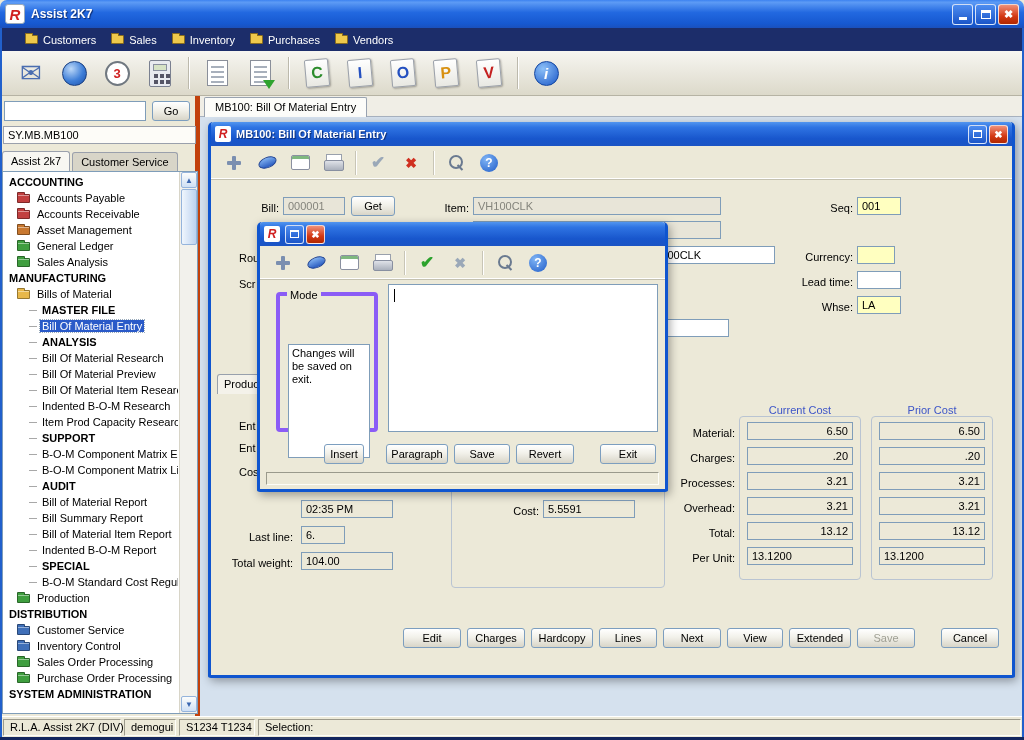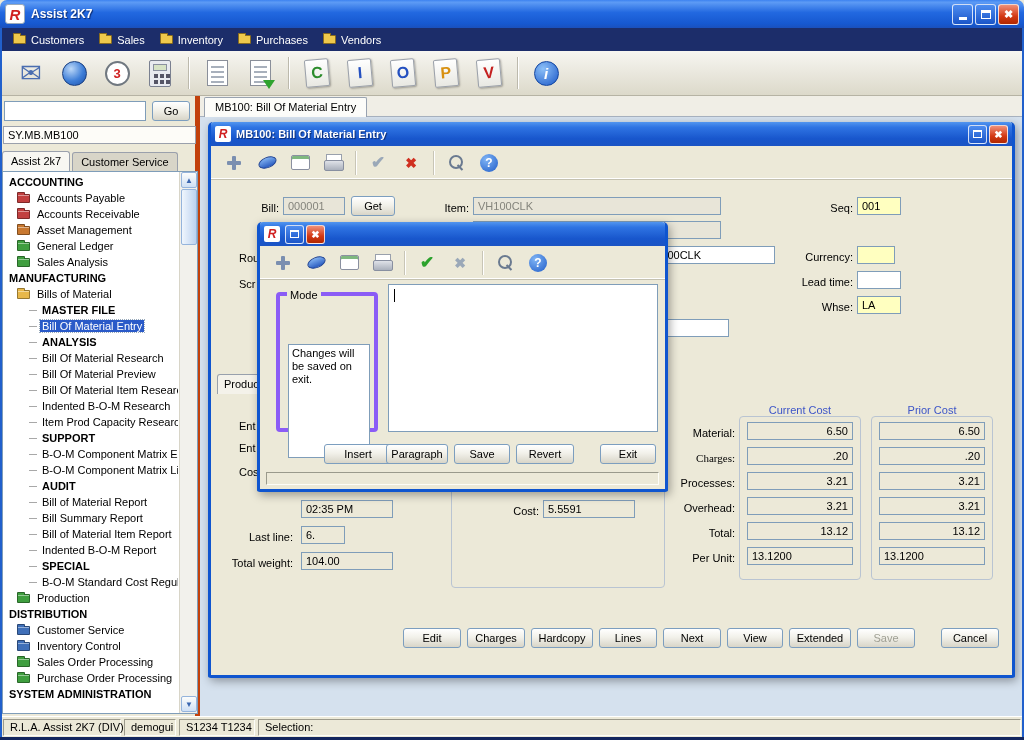--- a/index.html
+++ b/index.html
@@ -14,21 +14,21 @@
   .titlebar{position:absolute;left:0;top:0;width:100%;height:28px;background:linear-gradient(180deg,#3c82f0 0%,#5d9bf5 8%,#2268e0 45%,#1658d0 85%,#1a50bc 100%);border-radius:7px 7px 0 0;display:flex;align-items:center;padding:0 5px;}
   .applogo{width:20px;height:20px;background:#fff;border-radius:3px;color:#d02020;font-weight:bold;font-style:italic;font-size:15px;display:flex;align-items:center;justify-content:center;margin-right:6px;border:1px solid #9ab;}
   .apptitle{color:#fff;font-weight:bold;font-size:12px;text-shadow:1px 1px 1px #0a2a70;flex:1;}
   .tbtns{display:flex;gap:2px;}
   .tb-btn{width:21px;height:21px;border:1px solid rgba(255,255,255,.8);border-radius:3px;display:flex;align-items:center;justify-content:center;color:#fff;background:linear-gradient(#4e8df0,#1b55c8);}
   .tb-btn.close{background:linear-gradient(#f09078,#d33814 60%,#b02800);font-size:11px;font-weight:bold;}
   .glyph-min{width:8px;height:3px;background:#fff;margin-top:9px;}
   .glyph-max{width:10px;height:9px;border:1px solid #fff;border-top:3px solid #fff;}
 
   
-  .menubar{position:absolute;left:0;top:28px;width:100%;height:23px;background:#1c2d6a;display:flex;align-items:center;padding-left:8px;}
+  .menubar{position:absolute;left:0;top:28px;width:100%;height:23px;background:#1c2d6a;display:flex;align-items:center;padding-left:20px;}
   .menu-item{display:flex;align-items:center;color:#fff;padding:2px 10px 2px 5px;}
   .mfold{width:13px;height:9px;background:#efc94c;border:1px solid #8a6d1f;border-radius:1px;margin-right:5px;position:relative;}
   .mfold::before{content:"";position:absolute;top:-3px;left:-1px;width:6px;height:2px;background:#efc94c;border:1px solid #8a6d1f;border-bottom:0;border-radius:1px 1px 0 0;}
 
   
   .toolbar{position:absolute;left:0;top:51px;width:100%;height:45px;background:linear-gradient(#f7f6f1,#dcd9ca);border-bottom:1px solid #b6b3a4;display:flex;align-items:center;gap:13px;padding-left:16px;}
   .tico{width:30px;height:32px;display:flex;align-items:center;justify-content:center;}
   .env{font-size:26px;color:#4a6db0;line-height:1;}
   .globe{width:25px;height:25px;border-radius:50%;background:radial-gradient(circle at 35% 30%,#bcd8f8,#3f7fd8 55%,#1c4fa8);border:1px solid #1a3f80;}
   .clock{width:25px;height:25px;border-radius:50%;background:#fff;border:2px solid #707880;color:#d02020;font-weight:bold;font-size:13px;display:flex;align-items:center;justify-content:center;}
@@ -422,21 +422,21 @@
 
       <div class="fl bluehdr" style="left:536px;top:280px;width:106px;text-align:center;">Current Cost</div>
       <div class="fl bluehdr" style="left:668px;top:280px;width:106px;text-align:center;">Prior Cost</div>
       <div class="grp" style="left:528px;top:294px;width:122px;height:164px;"></div>
       <div class="grp" style="left:660px;top:294px;width:122px;height:164px;"></div>
 
       <div class="fl ra" style="left:432px;top:303px;width:92px;">Material:</div>
       <input class="field flat num" style="left: 536px; top: 300px; width: 106px;" readonly="" value="6.50">
       <input class="field flat num" style="left: 668px; top: 300px; width: 106px;" readonly="" value="6.50">
 
-      <div class="fl ra" style="left:432px;top:328px;width:92px;font-family:Liberation Serif, serif;">Charges:</div>
+      <div class="fl ra" style="left:432px;top:328px;width:92px;">Charges:</div>
       <input class="field flat num" style="left: 536px; top: 325px; width: 106px;" readonly="" value=".20">
       <input class="field flat num" style="left: 668px; top: 325px; width: 106px;" readonly="" value=".20">
 
       <div class="fl ra" style="left:432px;top:353px;width:92px;">Processes:</div>
       <input class="field flat num" style="left: 536px; top: 350px; width: 106px;" readonly="" value="3.21">
       <input class="field flat num" style="left: 668px; top: 350px; width: 106px;" readonly="" value="3.21">
 
       <div class="fl ra" style="left:432px;top:378px;width:92px;">Overhead:</div>
       <input class="field flat num" style="left: 536px; top: 375px; width: 106px;" readonly="" value="3.21">
       <input class="field flat num" style="left: 668px; top: 375px; width: 106px;" readonly="" value="3.21">
@@ -482,21 +482,21 @@
         <div class="ic ic-mag"></div>
         <div class="ic ic-help"></div>
       </div>
       <div class="modegrp" style="left:16px;top:70px;width:102px;height:140px;">
         <div class="grplabel">Mode</div>
         <div class="modebox" style="left:8px;top:12px;width:82px;height:114px;margin-top:36px;">Changes will be saved on exit.</div>
       </div>
       <div class="dtext" style="left:128px;top:62px;width:270px;height:148px;">
         <div class="caret"></div>
       </div>
-      <button class="btn" style="left:64px;top:222px;width:68px;">Insert</button>
+      <button class="btn" style="left:64px;top:222px;width:40px;">Insert</button>
       <button class="btn" style="left:126px;top:222px;width:62px;">Paragraph</button>
       <button class="btn" style="left:194px;top:222px;width:56px;">Save</button>
       <button class="btn" style="left:256px;top:222px;width:58px;">Revert</button>
       <button class="btn" style="left:340px;top:222px;width:56px;">Exit</button>
       <div class="dstatus" style="left:6px;top:250px;width:393px;height:13px;"></div>
     </div>
   </div>
 
   <div class="sb">
     <div class="sbseg" style="width:118px;">R.L.A. Assist 2K7 (DIV)</div>

